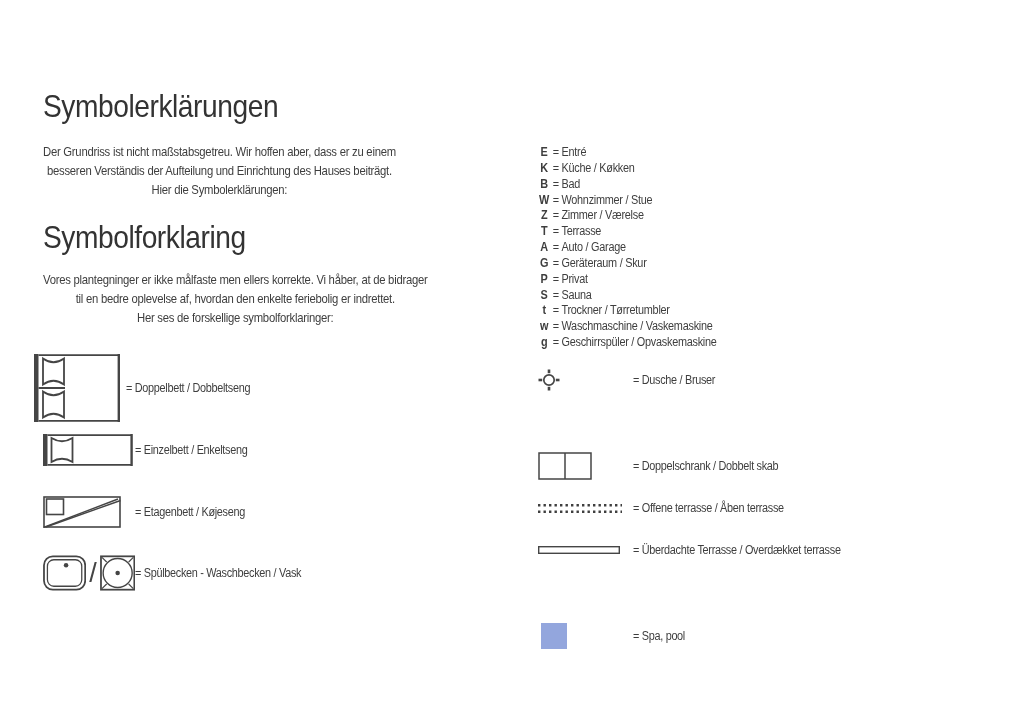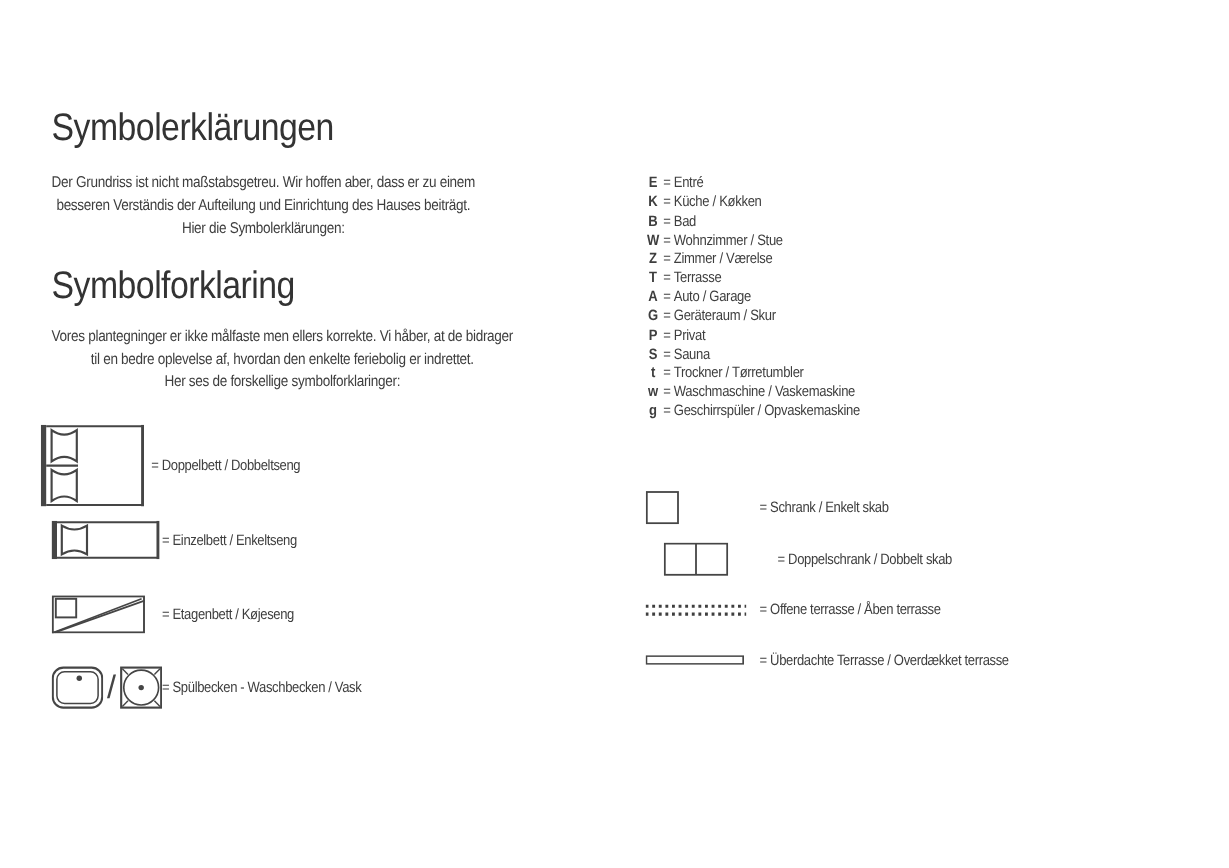--- a/index.html
+++ b/index.html
@@ -180,31 +180,35 @@
         <line x1="2" y1="2" x2="6.8" y2="6.8" stroke="#454545" stroke-width="1.2"></line>
         <line x1="34" y1="2" x2="29.2" y2="6.8" stroke="#454545" stroke-width="1.2"></line>
         <line x1="2" y1="34" x2="6.8" y2="29.2" stroke="#454545" stroke-width="1.2"></line>
         <line x1="34" y1="34" x2="29.2" y2="29.2" stroke="#454545" stroke-width="1.2"></line>
       </svg>
     </div>
     <span class="lbl">= Spülbecken - Waschbecken / Vask</span>
   </div>
 
 
-
-  <div class="row" style="left:538px;top:409px;height:28px">
-    <div class="slot slot-r">
-      <svg width="28" height="28" viewBox="0 0 28 28">
-        <rect x="1" y="1" width="26" height="26" fill="none" stroke="#454545" stroke-width="1.5"></rect>
-      </svg>
-    </div>
-    <span class="lbl">= Schrank / Enkelt skab</span>
-  </div>
-
-  <div class="row" style="left:553px;top:452px;height:28px">
+  <div class="row" style="left:538px;top:368px;height:24px">
+    <div class="slot slot-r">
+      <svg width="22" height="22" viewBox="0 0 22 22">
+        <circle cx="11" cy="11" r="5.2" fill="none" stroke="#454545" stroke-width="1.7"></circle>
+        <line x1="11" y1="0.5" x2="11" y2="4.2" stroke="#454545" stroke-width="2.6"></line>
+        <line x1="11" y1="17.8" x2="11" y2="21.5" stroke="#454545" stroke-width="2.6"></line>
+        <line x1="0.5" y1="11" x2="4.2" y2="11" stroke="#454545" stroke-width="2.6"></line>
+        <line x1="17.8" y1="11" x2="21.5" y2="11" stroke="#454545" stroke-width="2.6"></line>
+      </svg>
+    </div>
+    <span class="lbl">= Dusche / Bruser</span>
+  </div>
+
+
+  <div class="row" style="left:538px;top:452px;height:28px">
     <div class="slot slot-r">
       <svg width="54" height="28" viewBox="0 0 54 28">
         <rect x="1" y="1" width="52" height="26" fill="none" stroke="#454545" stroke-width="1.5"></rect>
         <line x1="27" y1="1" x2="27" y2="27" stroke="#454545" stroke-width="1.5"></line>
       </svg>
     </div>
     <span class="lbl">= Doppelschrank / Dobbelt skab</span>
   </div>
 
   <div class="row" style="left:538px;top:501px;height:14px">
@@ -220,14 +224,20 @@
   <div class="row" style="left:538px;top:544px;height:12px">
     <div class="slot slot-r">
       <svg width="82" height="8" viewBox="0 0 82 8">
         <rect x="0.7" y="0.7" width="80.6" height="6.6" fill="none" stroke="#454545" stroke-width="1.4"></rect>
       </svg>
     </div>
     <span class="lbl">= Überdachte Terrasse / Overdækket terrasse</span>
   </div>
 
 
+  <div class="row" style="left:538px;top:623px;height:26px">
+    <div class="slot slot-r">
+      <span class="swatch" style="width: 26px; height: 26px; margin-left: 3px; background: rgb(147, 166, 221);"></span>
+    </div>
+    <span class="lbl">= Spa, pool</span>
+  </div>
 
 </div>
 
 </body></html>

